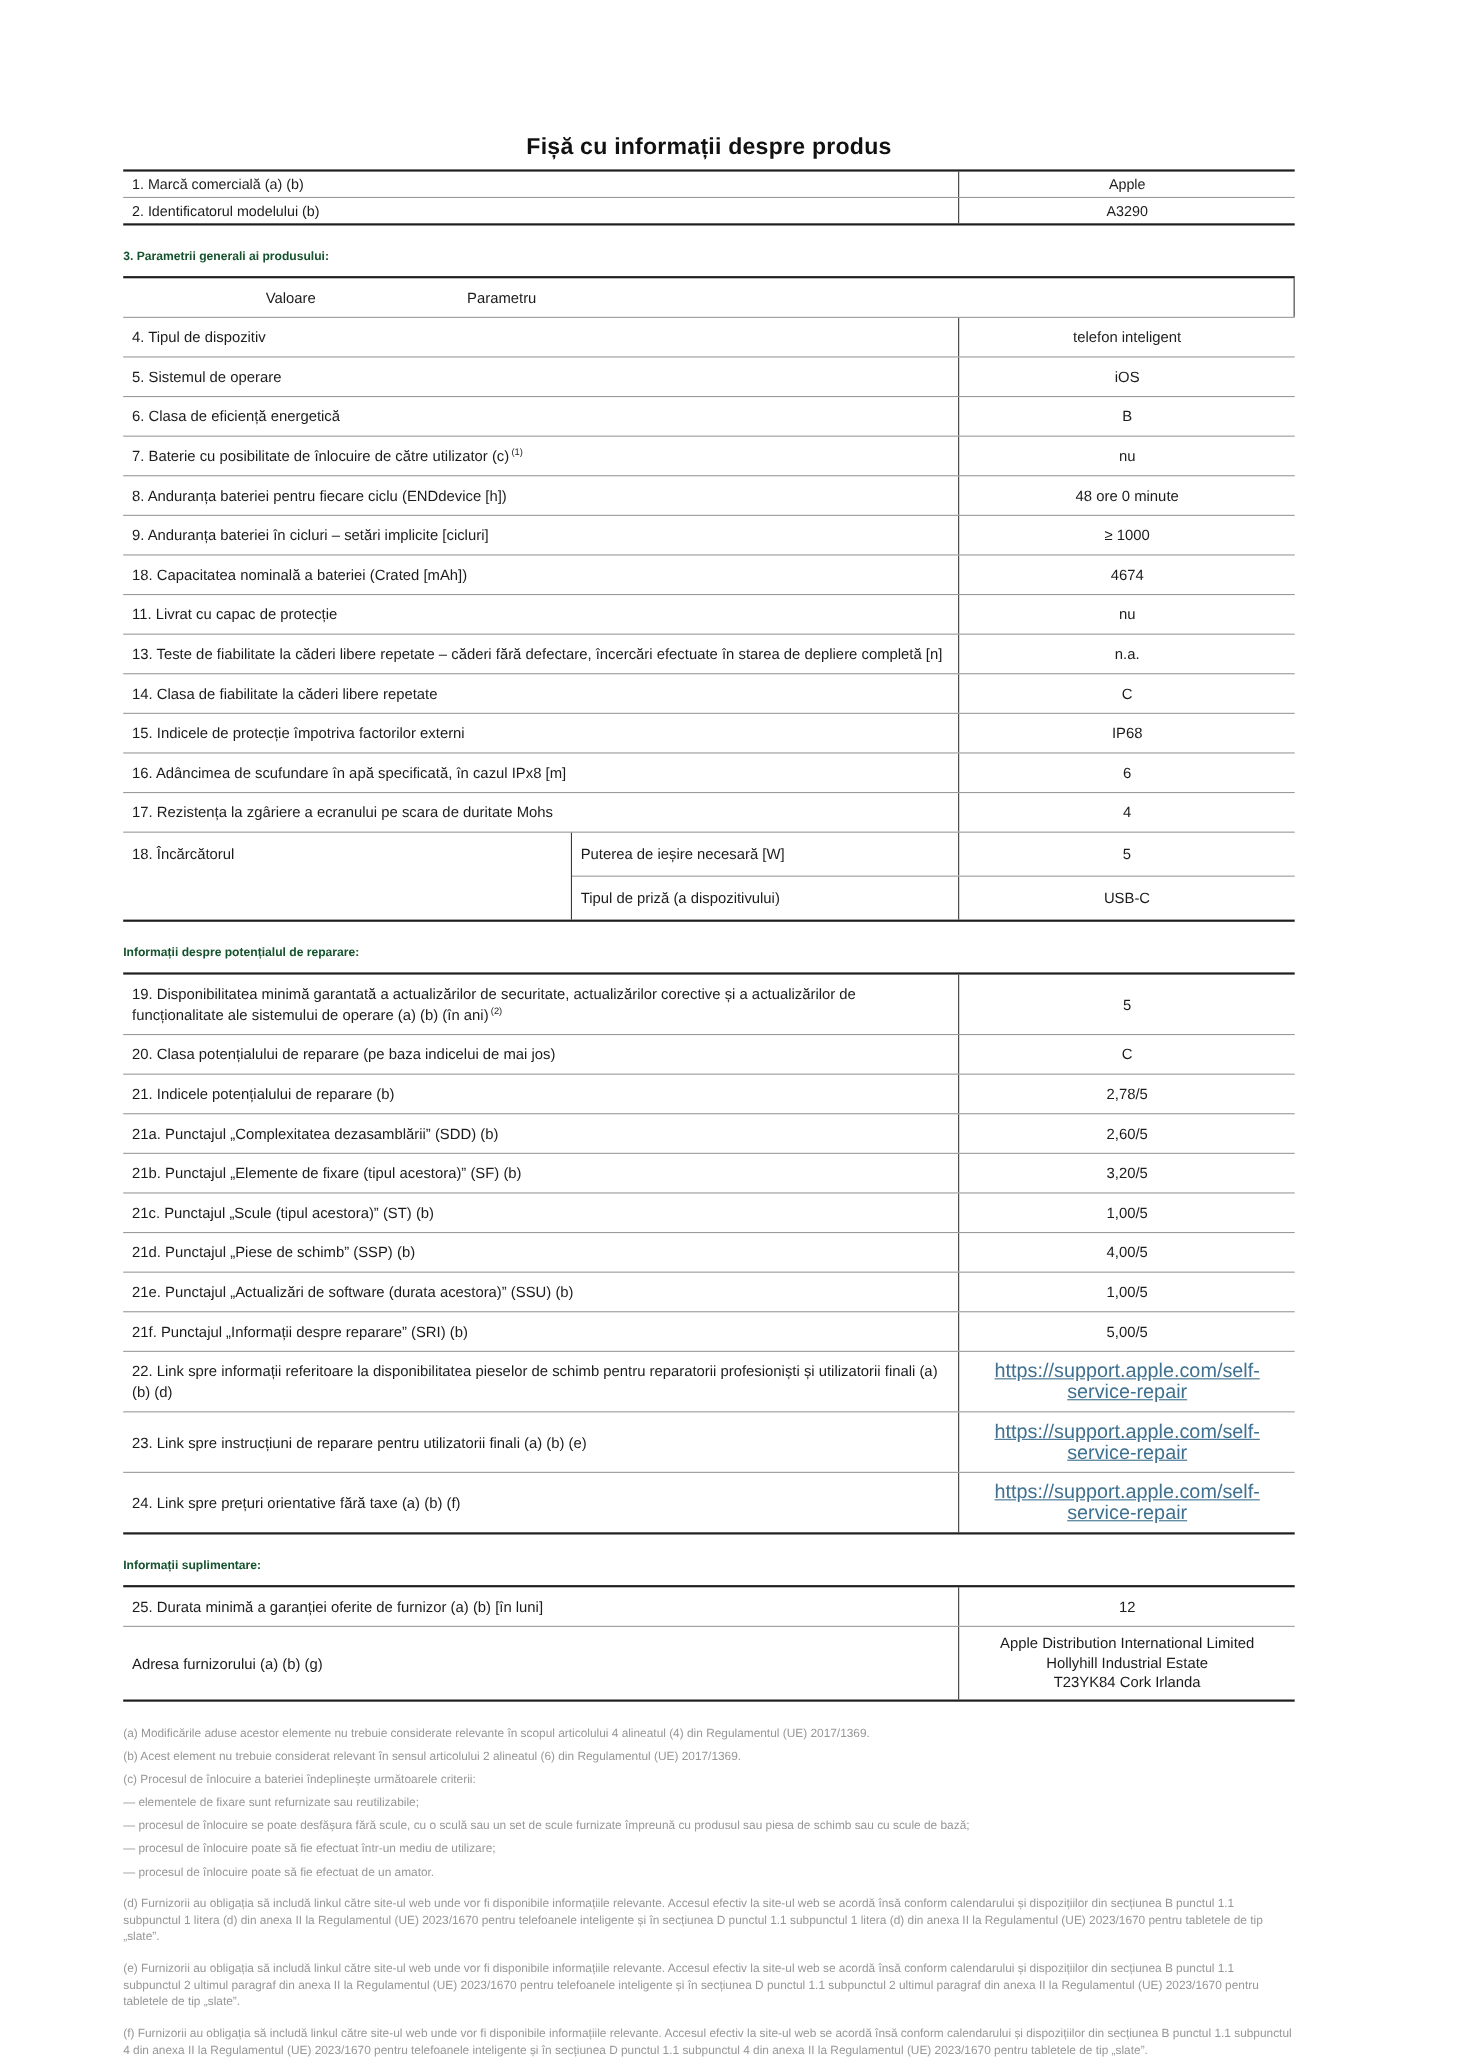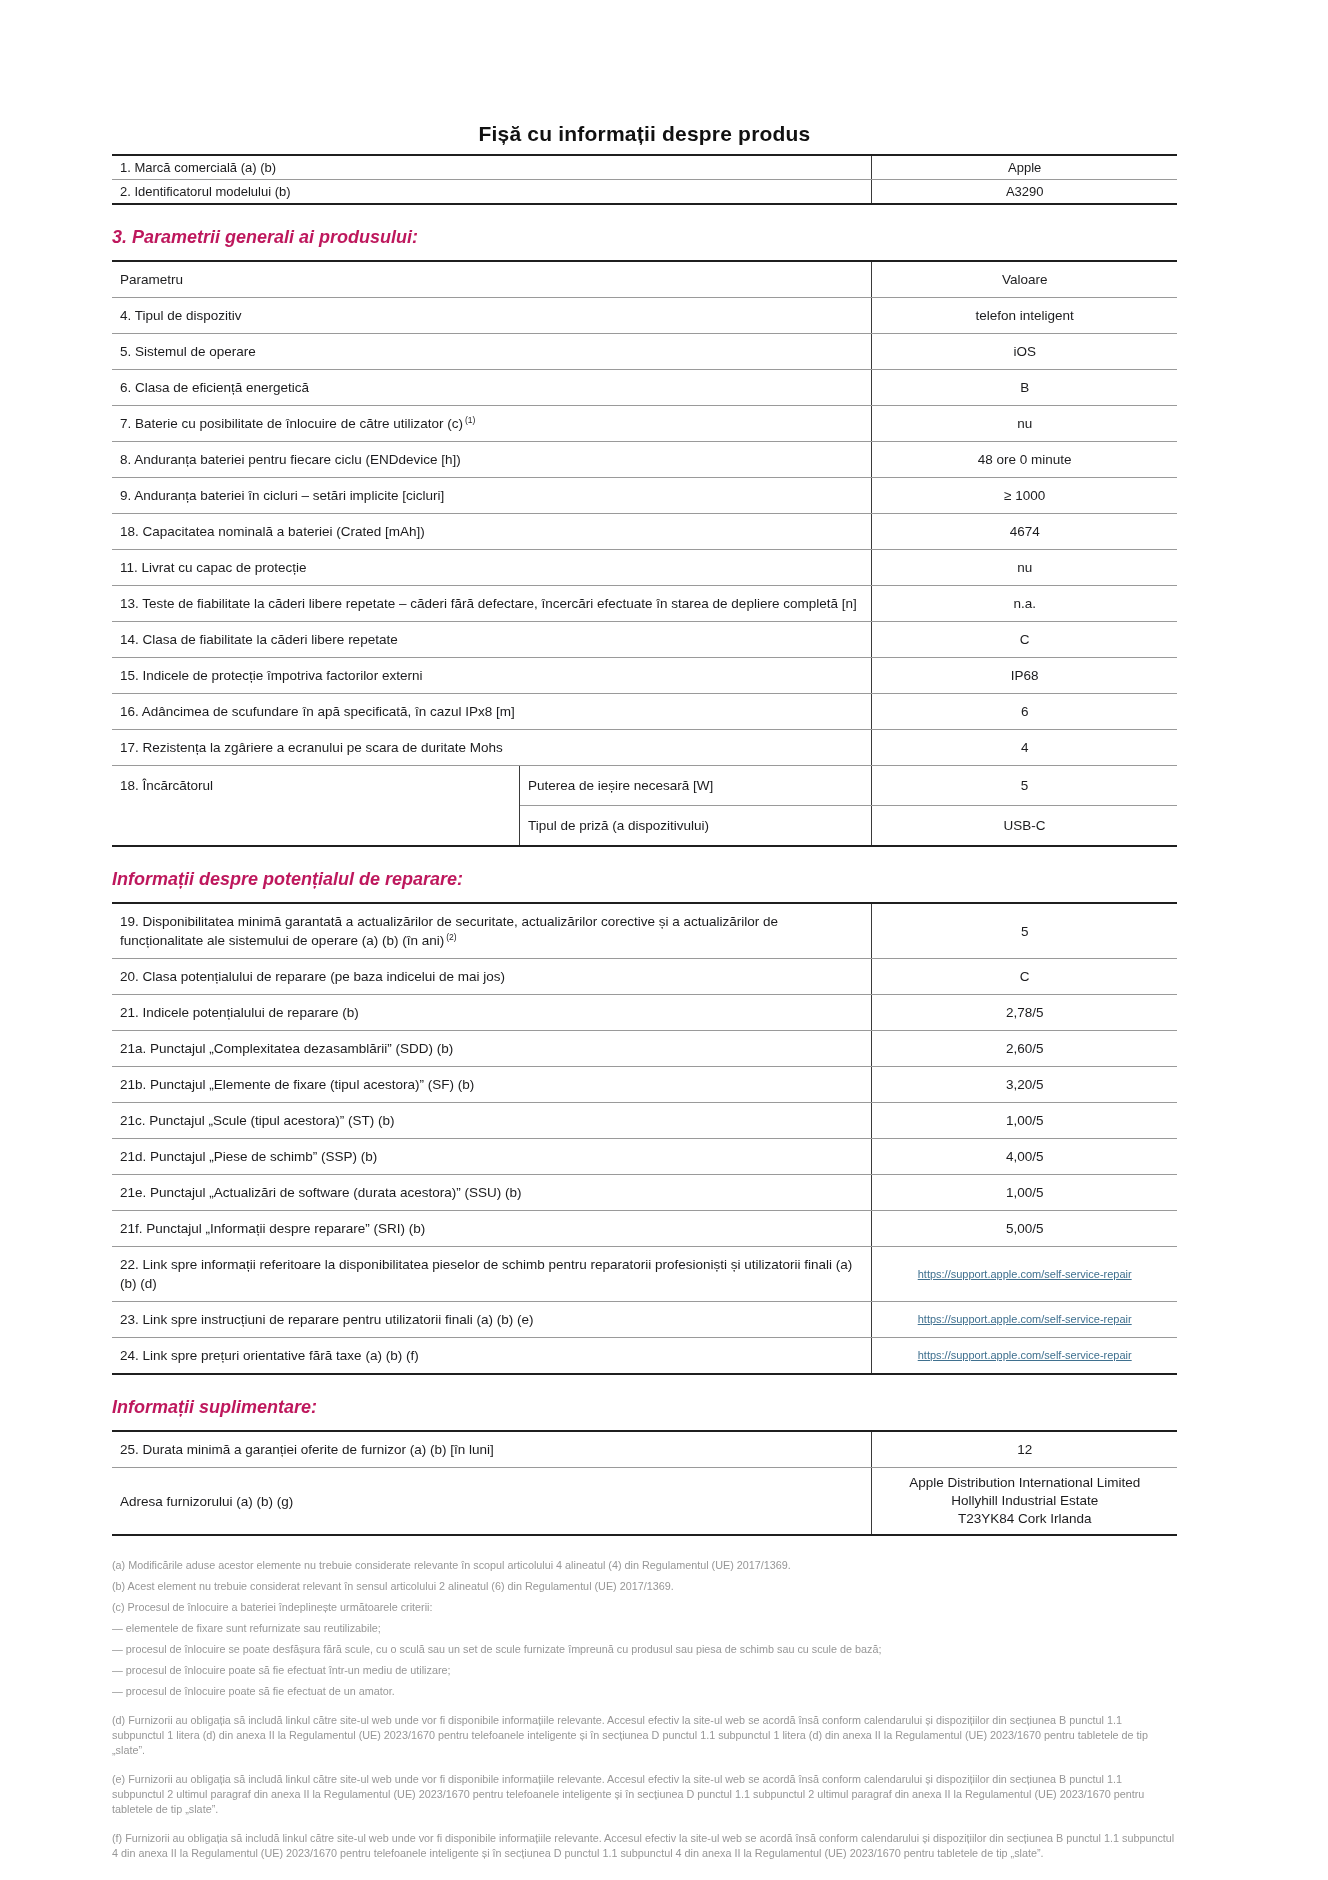--- a/index.html
+++ b/index.html
@@ -21,35 +21,35 @@
   .tr + .tr, .tr + .charger{border-top:1px solid #9a9a9a;}
   .td{box-sizing:border-box;font-size:13.5px;line-height:19px;}
   .td.label{width:71.4%;padding:8px 12px 8px 8px;border-right:1px solid #3a3a3a;
             display:flex;align-items:center;}
   .td.value{flex:1;display:flex;align-items:center;justify-content:center;
             text-align:center;padding:8px 6px;}
   .tbl-compact .td{padding-top:3px;padding-bottom:3px;font-size:13px;line-height:17px;}
 
   sup.fnref{font-size:8.5px;line-height:0;vertical-align:super;margin-left:2px;}
 
-  .section-heading{font-size:18px;font-weight:700;margin:22px 0 12px 0;color:#be185d;font-style:italic;}
+  .section-heading{font-size:11px;font-weight:700;margin:22px 0 12px 0;color:#14532d;}
 
   
   .charger{display:flex;align-items:stretch;}
   .charger-left{box-sizing:border-box;width:38.3%;padding:12px 8px;font-size:13.5px;
                 border-right:1px solid #3a3a3a;}
   .charger-right{flex:1;display:flex;flex-direction:column;}
   .charger-sub{display:flex;flex:1;align-items:stretch;}
   .charger-sub + .charger-sub{border-top:1px solid #9a9a9a;}
   .charger-sub .sub-label{box-sizing:border-box;width:53.6%;padding:12px 8px;font-size:13.5px;
                           border-right:1px solid #3a3a3a;display:flex;align-items:center;}
   .charger-sub .sub-value{flex:1;display:flex;align-items:center;justify-content:center;
                           font-size:13.5px;text-align:center;padding:12px 6px;}
 
-  a.link{color:#3f708f;text-decoration:underline;font-size:11px;cursor:pointer;}
+  a.link{color:#3f708f;text-decoration:underline;font-size:18px;cursor:pointer;}
 
   
   .td.value.addr{flex-direction:column;align-items:center;justify-content:center;
                  text-align:left;padding:6px 8px;}
   .td.value.addr span{display:block;line-height:18px;}
 
   
   .footnotes{margin-top:22px;color:#979797;font-size:10.8px;line-height:15px;}
   .fn{margin:0 0 6px 0;}
   .fn.para{margin-top:14px;margin-bottom:6px;}
@@ -69,22 +69,22 @@
     <div class="tr">
       <div class="td label">2. Identificatorul modelului (b)</div>
       <div class="td value">A3290</div>
     </div>
   </div>
 
   <div class="section-heading">3.  Parametrii generali ai produsului:</div>
 
   <div class="tbl">
     <div class="tr">
+      <div class="td value">Valoare</div>
       <div class="td label">Parametru</div>
-      <div class="td value">Valoare</div>
     </div>
 
     <div class="tr">
       <div class="td label">4. Tipul de dispozitiv</div>
       <div class="td value">telefon inteligent</div>
     </div>
     <div class="tr">
       <div class="td label">5. Sistemul de operare</div>
       <div class="td value">iOS</div>
     </div>

